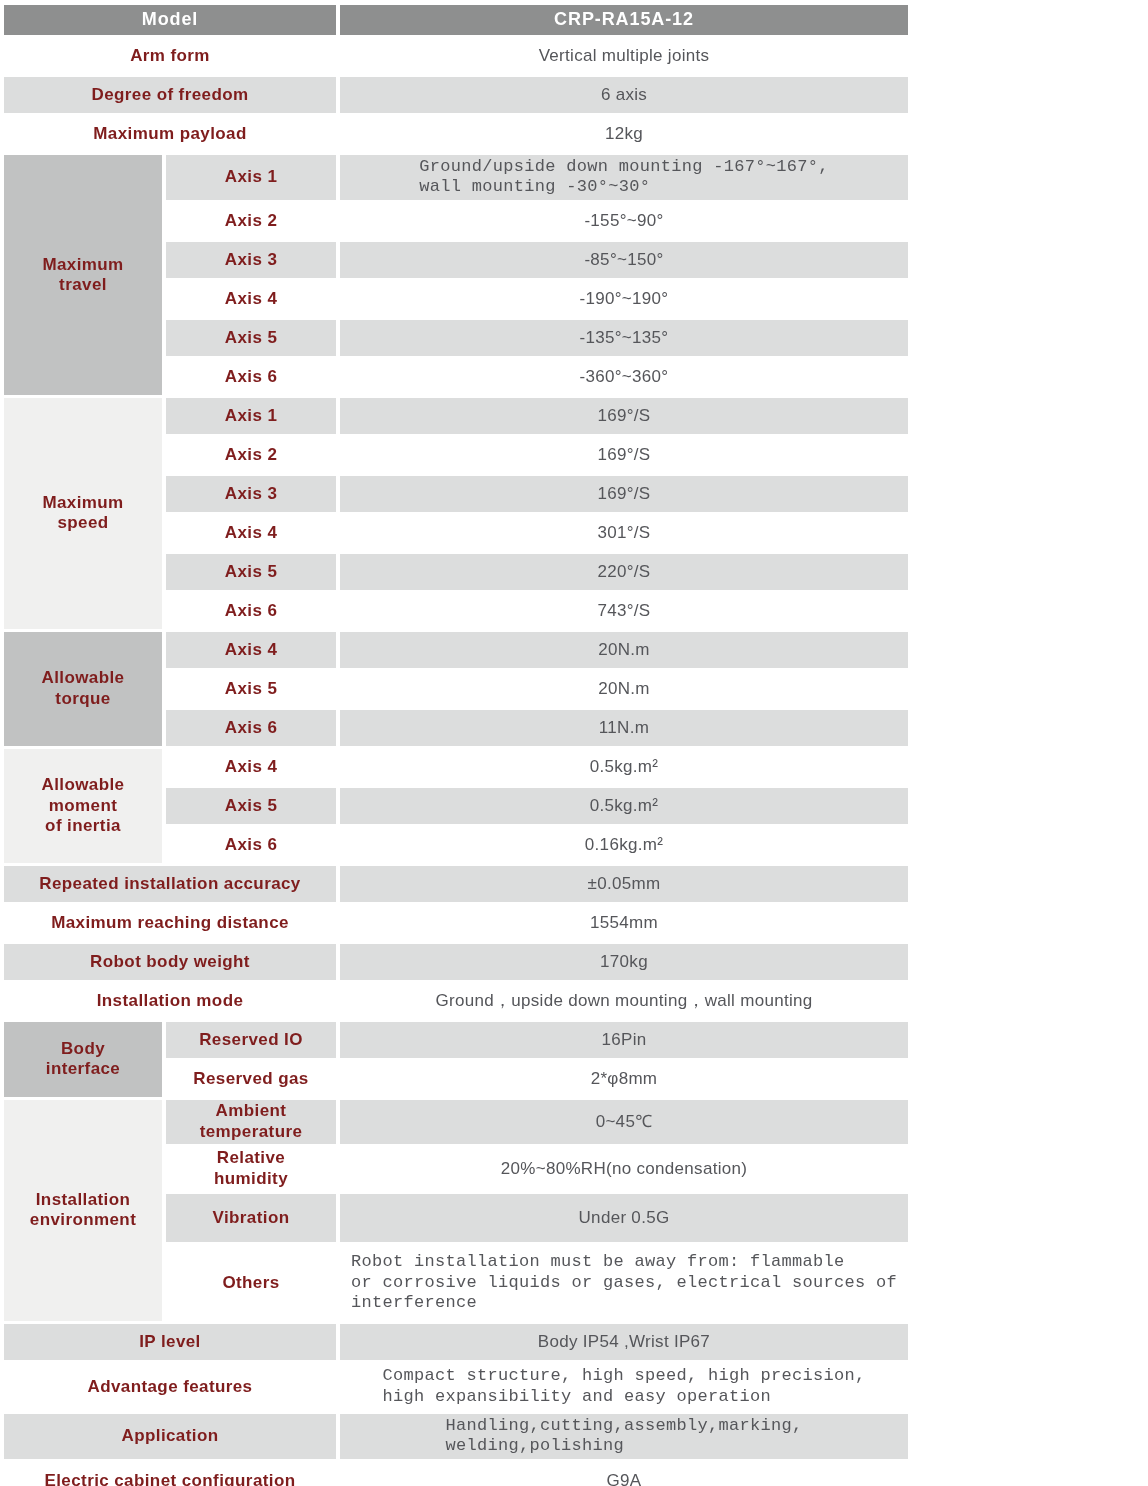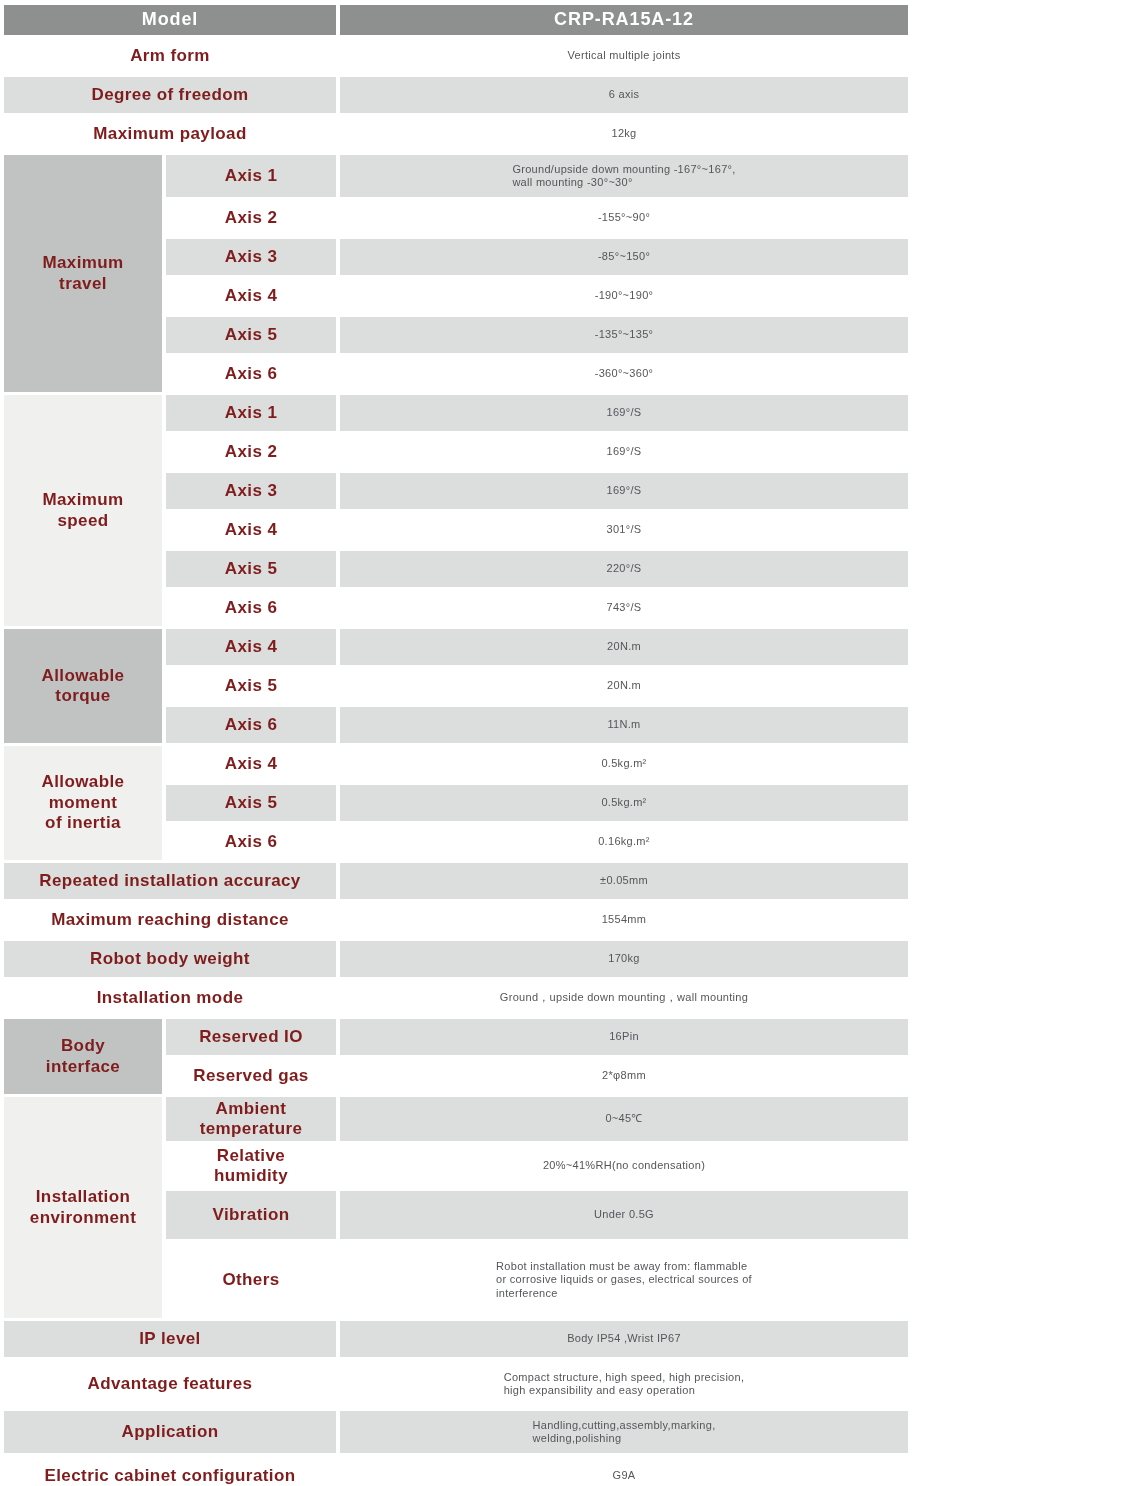--- a/index.html
+++ b/index.html
@@ -35,31 +35,31 @@
     letter-spacing:0.9px;
   }
   .lab, .sub, .grp {
     font-weight:bold;
     font-size:17px;
     color:#7f1d1d;
     text-align:center;
     letter-spacing:0.4px;
   }
   .val {
-    font-size:11px;
+    font-size:17px;
     color:#55565a;
     text-align:center;
     letter-spacing:0.3px;
     padding:2px 10px;
   }
   .g-dark { background:#c1c2c2; }
   .g-light { background:#f0f0ef; }
   tr.rg td.cell { background:#dcdddd;margin-top:14px; }
   tr.rw td.cell { background:#ffffff; }
-  .block { display:inline-block; text-align:left; white-space:pre-line; }
+  .block { display:inline-block; text-align:left; white-space:pre-line;font-family:Liberation Mono, monospace; }
 </style>
 </head>
 <body>
 
 <div class="page">
   <table class="spec">
     <colgroup>
       <col style="width:158px">
       <col style="width:170px">
       <col style="width:568px">
@@ -201,21 +201,21 @@
     <tr class="rg h44">
       <td rowspan="4" class="grp g-light">Installation
 environment</td>
       <td class="sub cell">Ambient
 temperature</td>
       <td class="val cell">0~45℃</td>
     </tr>
     <tr class="rw h44">
       <td class="sub cell">Relative
 humidity</td>
-      <td class="val cell">20%~41%RH(no condensation)</td>
+      <td class="val cell">20%~80%RH(no condensation)</td>
     </tr>
     <tr class="rg h32">
       <td class="sub cell">Vibration</td>
       <td class="val cell">Under 0.5G</td>
     </tr>
     <tr class="rw h76">
       <td class="sub cell">Others</td>
       <td class="val cell"><span class="block">Robot installation must be away from: flammable
 or corrosive liquids or gases, electrical sources of
 interference</span></td>

